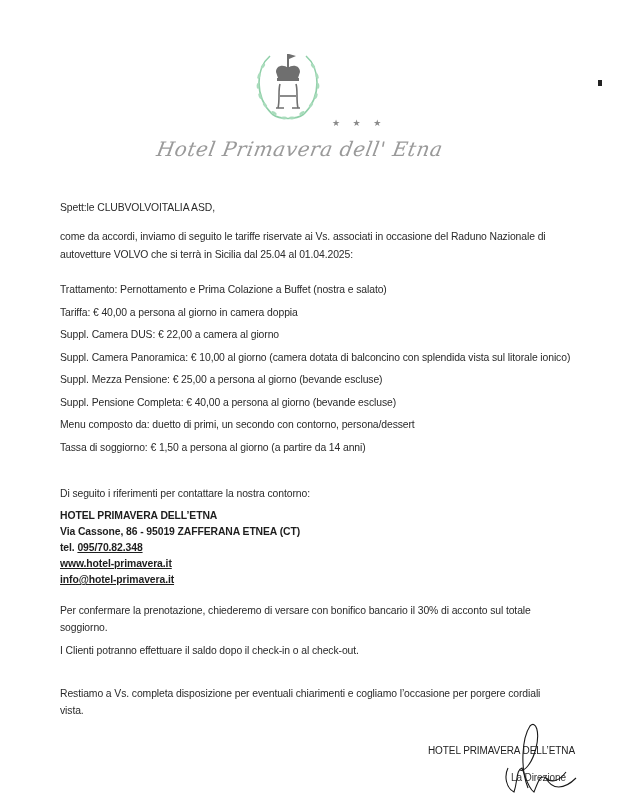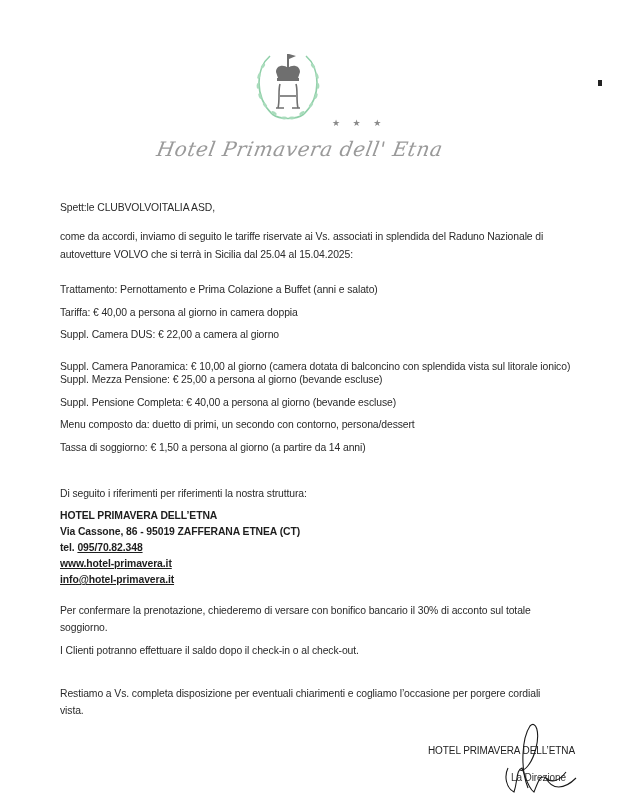--- a/index.html
+++ b/index.html
@@ -72,33 +72,33 @@
     <path d="M46 36 C 48 42, 46 52, 48 60"></path>
     <path d="M30 48 L 46 48"></path>
     <path d="M26 60 L 34 60 M42 60 L 50 60"></path>
   </g>
 </svg>
 <div class="stars">★ ★ ★</div>
 <div class="hotel-name">Hotel Primavera dell' Etna</div>
 <div class="mark"></div>
 
 <div class="line" style="top:201px">Spett:le CLUBVOLVOITALIA ASD,</div>
-<div class="line" style="top:230px">come da accordi, inviamo di seguito le tariffe riservate ai Vs. associati in splendida del Raduno Nazionale di</div>
-<div class="line" style="top:248px">autovetture VOLVO che si terrà in Sicilia dal 25.04 al 15.04.2025:</div>
+<div class="line" style="top:230px">come da accordi, inviamo di seguito le tariffe riservate ai Vs. associati in occasione del Raduno Nazionale di</div>
+<div class="line" style="top:248px">autovetture VOLVO che si terrà in Sicilia dal 25.04 al 01.04.2025:</div>
 
-<div class="line" style="top:283px">Trattamento: Pernottamento e Prima Colazione a Buffet (anni e salato)</div>
+<div class="line" style="top:283px">Trattamento: Pernottamento e Prima Colazione a Buffet (nostra e salato)</div>
 <div class="line" style="top:306px">Tariffa: € 40,00 a persona al giorno in camera doppia</div>
 <div class="line" style="top:328px">Suppl. Camera DUS: € 22,00 a camera al giorno</div>
-<div class="line" style="top:360px">Suppl. Camera Panoramica: € 10,00 al giorno (camera dotata di balconcino con splendida vista sul litorale ionico)</div>
+<div class="line" style="top:351px">Suppl. Camera Panoramica: € 10,00 al giorno (camera dotata di balconcino con splendida vista sul litorale ionico)</div>
 <div class="line" style="top:373px">Suppl. Mezza Pensione: € 25,00 a persona al giorno (bevande escluse)</div>
 <div class="line" style="top:396px">Suppl. Pensione Completa: € 40,00 a persona al giorno (bevande escluse)</div>
 <div class="line" style="top:418px">Menu composto da: duetto di primi, un secondo con contorno, persona/dessert</div>
 <div class="line" style="top:441px">Tassa di soggiorno: € 1,50 a persona al giorno (a partire da 14 anni)</div>
 
-<div class="line" style="top:487px">Di seguito i riferimenti per riferimenti la nostra struttura:</div>
+<div class="line" style="top:487px">Di seguito i riferimenti per contattare la nostra contorno:</div>
 <div class="line bold" style="top:509px">HOTEL PRIMAVERA DELL’ETNA</div>
 <div class="line bold" style="top:525px">Via Cassone, 86 - 95019 ZAFFERANA ETNEA (CT)</div>
 <div class="line bold" style="top:541px">
   <span>tel. </span><span class="link">095/70.82.348</span>
 </div>
 <div class="line bold link" style="top:557px">www.hotel-primavera.it</div>
 <div class="line bold link" style="top:573px">info@hotel-primavera.it</div>
 
 <div class="line" style="top:604px">Per confermare la prenotazione, chiederemo di versare con bonifico bancario il 30% di acconto sul totale</div>
 <div class="line" style="top:621px">soggiorno.</div>

